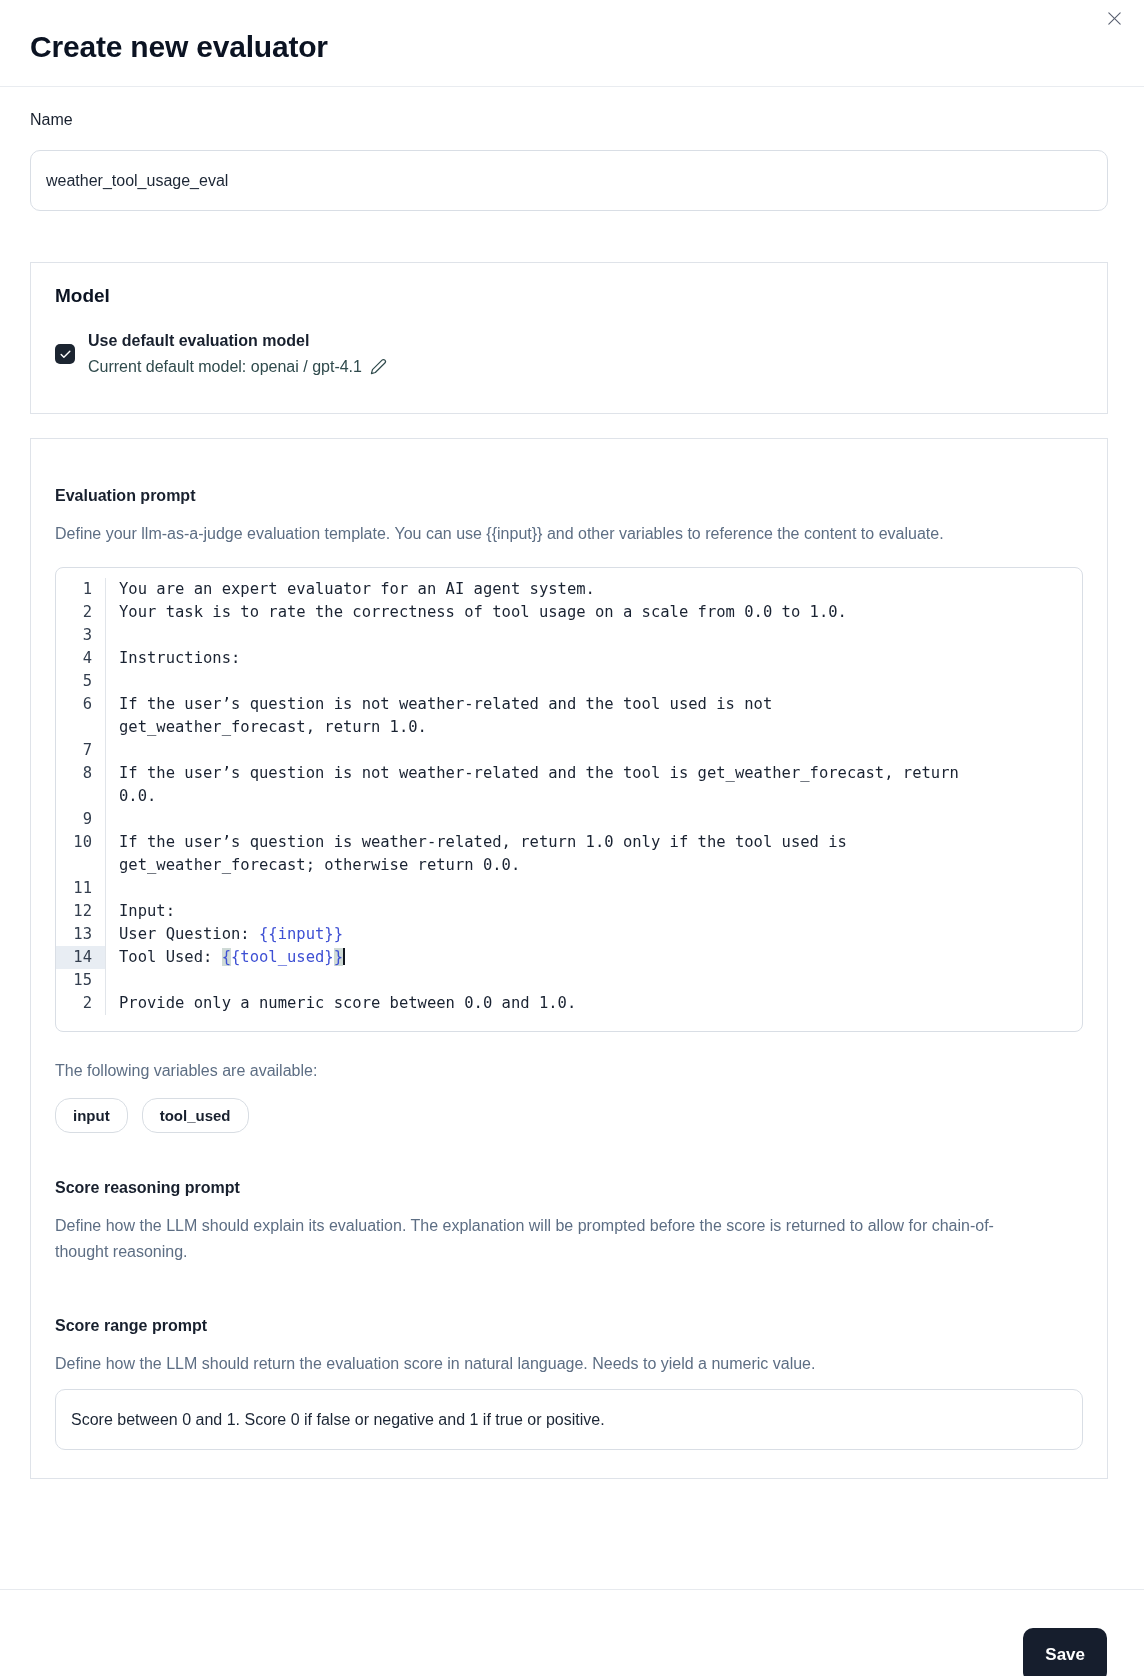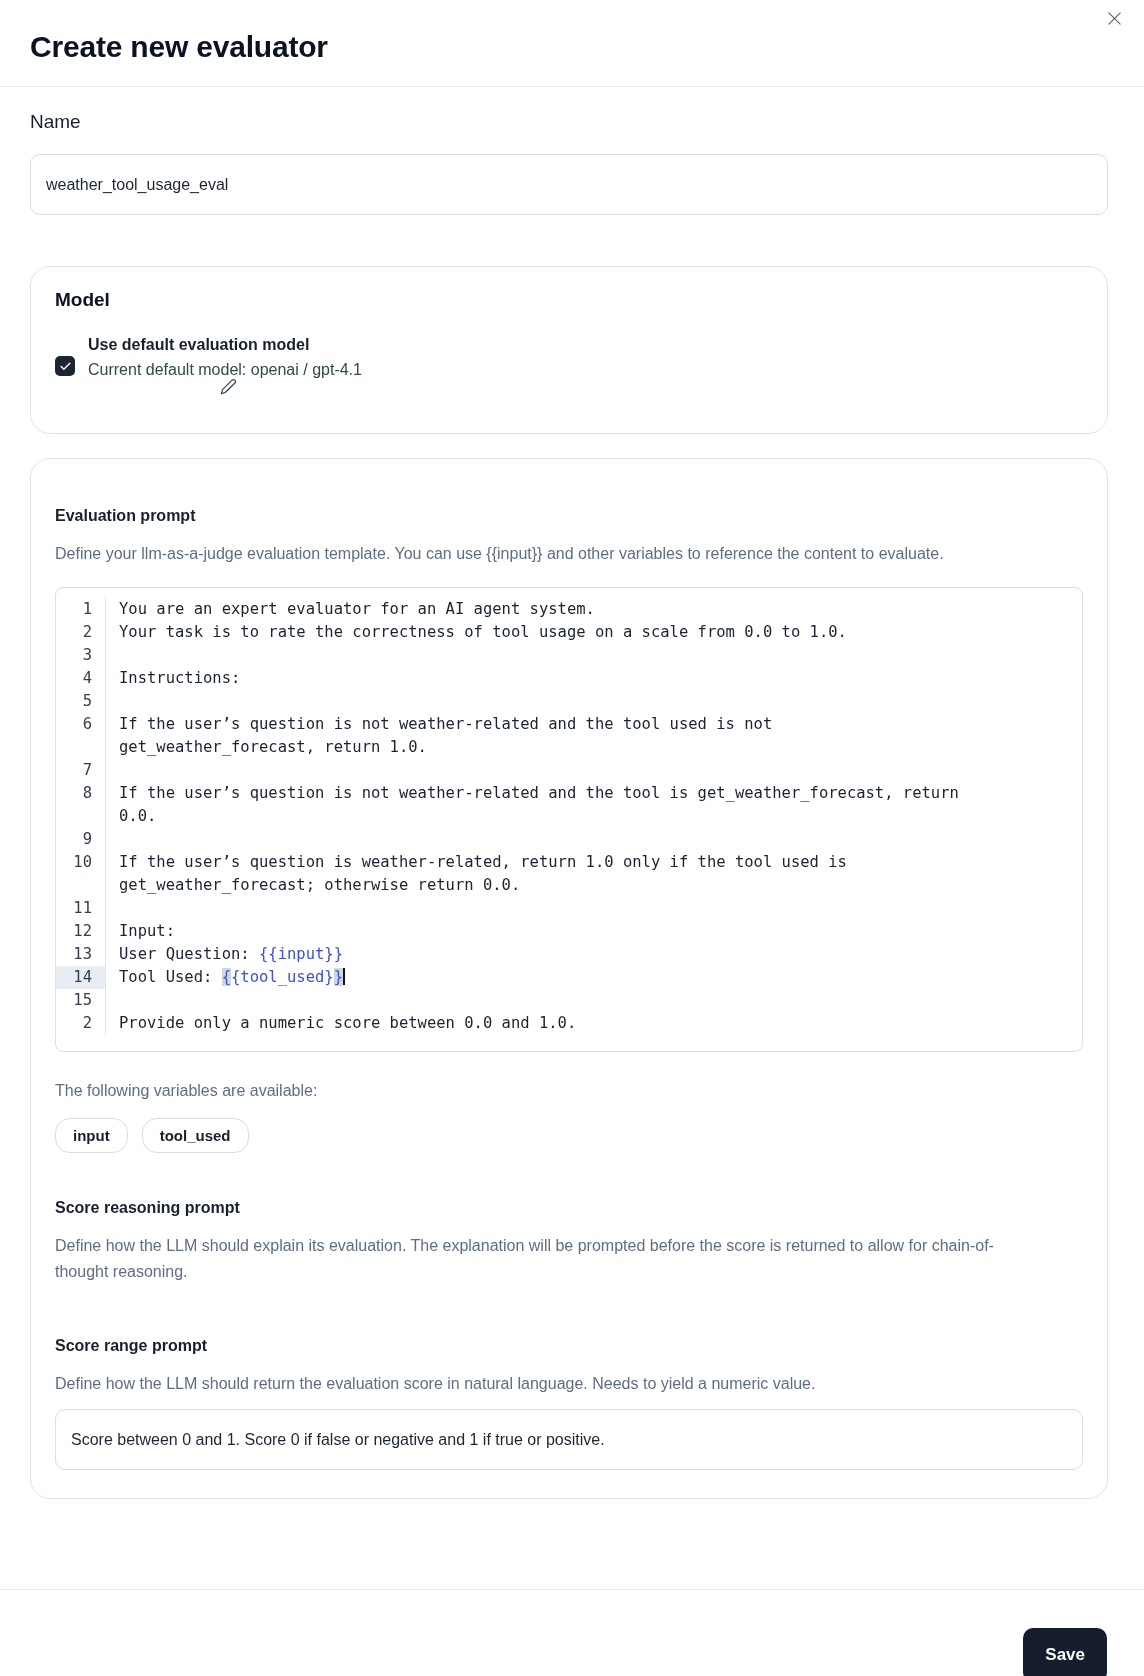--- a/index.html
+++ b/index.html
@@ -11,42 +11,42 @@
   
   .dlg-header { position:relative; padding:30px 36px 22px 30px; border-bottom:1px solid #e9ecf0; }
   .dlg-title { font-size:30px; font-weight:700; letter-spacing:-0.2px; color:#0b1322; }
   .close-btn {
     position:absolute; top:5px; right:17px; width:26px; height:26px;
     background:none; border:none; cursor:pointer; display:flex; align-items:center; justify-content:center;
   }
   .close-btn svg { stroke:#596070; }
   
   .page { padding:0 36px 0 30px; }
-  .field-label { font-size:19px; font-weight:500; color:#18202e; margin-top:24px; }
+  .field-label { font-size:16px; font-weight:500; color:#18202e; margin-top:24px; }
   .text-input {
     width:100%; height:61px; margin-top:21px; padding:0 15px;
     border:1px solid #d9dee5; border-radius:10px; background:#fff;
     font-family:"Liberation Sans", sans-serif; font-size:16px; color:#1c2635; outline:none;
   }
   .card {
-    border:1px solid #dfe3e9; border-radius:20px; background:#fff;
+    border:1px solid #dfe3e9; border-radius:0; background:#fff;
     padding:22px 24px 28px 24px;
   }
   .card-model { margin-top:51px; padding-bottom:38px; }
   .card-prompt { margin-top:24px; }
   .card-title { font-size:19px; font-weight:700; color:#0b1322; }
   
   .model-row { display:flex; align-items:center; margin-top:26px; }
   .checkbox {
     flex:0 0 auto; width:20px; height:20px; border-radius:5px; background:#1c2531;
     display:flex; align-items:center; justify-content:center; margin-right:13px; cursor:pointer;
   }
   .model-texts { line-height:1; }
   .model-check-label { font-size:16px; font-weight:600; color:#18202e; }
-  .model-current { margin-top:9px; display:flex; align-items:center; font-size:16px; color:#2f4a4c;flex-direction:column; }
+  .model-current { margin-top:9px; display:flex; align-items:center; font-size:16px; color:#2f4a4c; }
   .edit-btn { background:none; border:none; cursor:pointer; margin-left:8px; display:flex; align-items:center; }
   .edit-btn svg { stroke:#2f4a4c; }
   
   .sub-label { font-size:16px; font-weight:600; color:#18202e; }
   .mt-26 { margin-top:26px; }
   .mt-46 { margin-top:46px; }
   .mt-52 { margin-top:52px; }
   .desc { margin-top:16px; font-size:16px; line-height:26px; color:#5d6e84; max-width:960px; }
   
   .editor {

